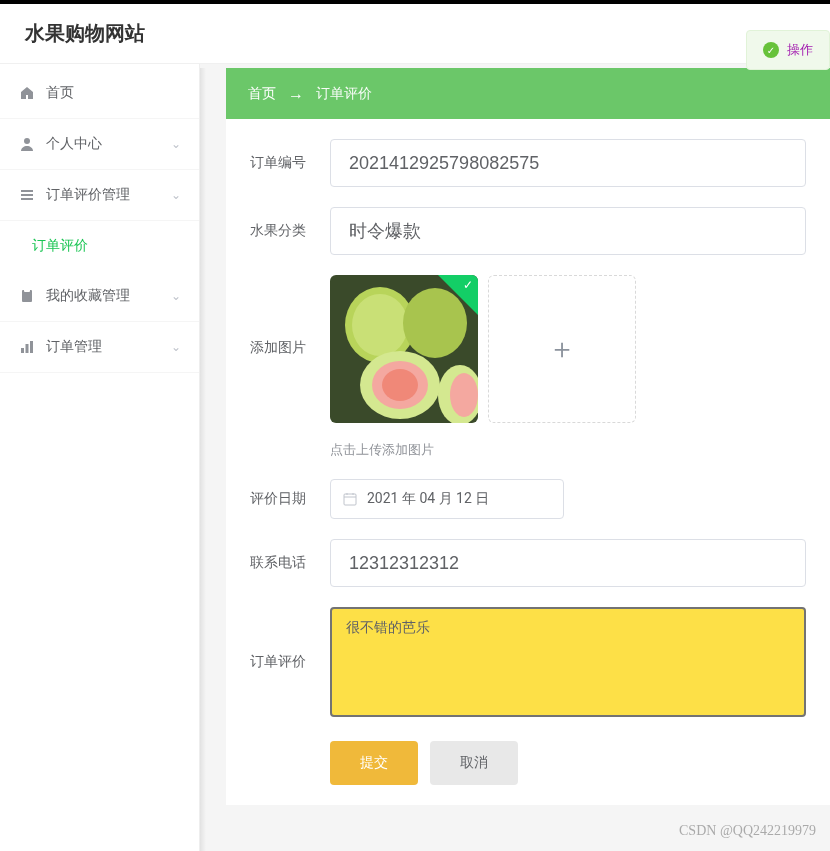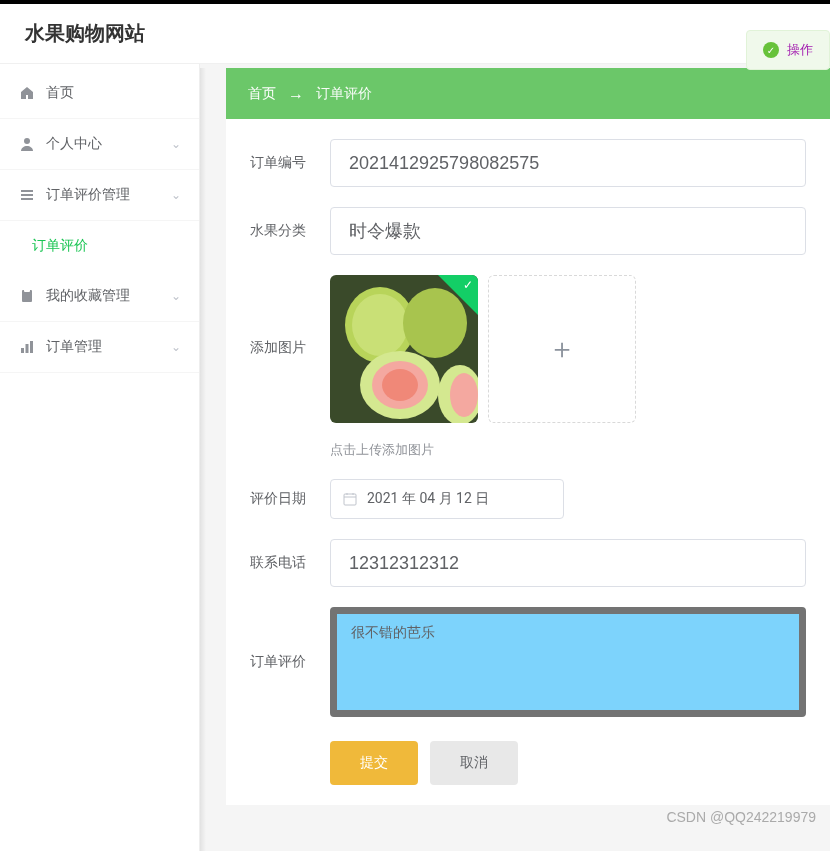--- a/index.html
+++ b/index.html
@@ -22,37 +22,37 @@
     .breadcrumb { background: #6bc769; color: #fff; padding: 16px 22px; font-size: 14px; display: flex; align-items: center; gap: 12px; }
     .breadcrumb-home { color: #fff; font-weight: 500; cursor: pointer; }
     .breadcrumb-arrow { font-size: 16px; }
     .breadcrumb-current { opacity: 0.95; }
     .form { background: #fff; padding: 20px 0; }
     .form-row { display: flex; align-items: center; margin-bottom: 20px; padding: 0 24px; }
     .form-row.align-top { align-items: flex-start; }
     .form-label { width: 70px; text-align: left; font-size: 14px; color: #606266; margin-right: 10px; padding-top: 0; flex-shrink: 0; }
     .form-row.align-top .form-label { padding-top: 64px; }
     .form-input { flex: 1; height: 48px; border: 1px solid #dcdfe6; border-radius: 4px; padding: 0 18px; font-size: 18px; color: #606266; background: #fff; }
-    .form-textarea { flex: 1; min-height: 110px; border: 7px solid #737373; border-radius: 4px; padding: 10px 14px; font-size: 14px; color: #606266; background: #7dd3fc; resize: none; font-family: inherit; }
+    .form-textarea { flex: 1; min-height: 110px; border: 2px solid #737373; border-radius: 4px; padding: 10px 14px; font-size: 14px; color: #606266; background: #fde047; resize: none; font-family: inherit; }
     .date-input { width: 234px; flex: none; height: 40px; border: 1px solid #dcdfe6; border-radius: 4px; padding: 0 12px; font-size: 14px; color: #606266; display: flex; align-items: center; gap: 10px; background: #fff; }
     .date-icon { color: #c0c4cc; }
     .image-section { display: flex; flex-direction: column; gap: 18px; }
     .image-row { display: flex; gap: 10px; }
     .image-thumb { width: 148px; height: 148px; border-radius: 6px; position: relative; overflow: hidden; }
     .image-thumb-bg { width: 100%; height: 100%; }
     .check-badge { position: absolute; top: 0; right: 0; width: 0; height: 0; border-left: 40px solid transparent; border-top: 40px solid #13ce66; }
     .check-mark { position: absolute; top: 3px; right: 5px; color: #fff; font-size: 12px; }
     .add-box { width: 148px; height: 148px; border: 1px dashed #d9d9d9; border-radius: 6px; display: flex; align-items: center; justify-content: center; cursor: pointer; background: #fff; }
     .plus { color: #8c939d; font-size: 28px; font-weight: 300; }
     .hint { font-size: 13px; color: #909399; }
     .button-row { display: flex; gap: 12px; padding: 0 24px 0 104px; margin-top: 24px; }
     .btn { height: 44px; padding: 0 30px; border: none; border-radius: 4px; font-size: 14px; cursor: pointer; }
     .btn-primary { background: #f0b93a; color: #fff; }
     .btn-default { background: #e8e8e8; color: #606266; }
-    .watermark { position: absolute; bottom: 26px; right: 14px; font-size: 14px; color: #aaa; font-family: Liberation Sans, sans-serif; z-index: 30; }
+    .watermark { position: absolute; bottom: 12px; right: 14px; font-size: 14px; color: #aaa; font-family: Liberation Serif, serif; z-index: 30; }
     svg { display: block; }
   </style>
 </head>
 <body>
 
 <div class="top-bar"></div>
 
 <div class="header">
   <div class="site-title">水果购物网站</div>
 </div>

